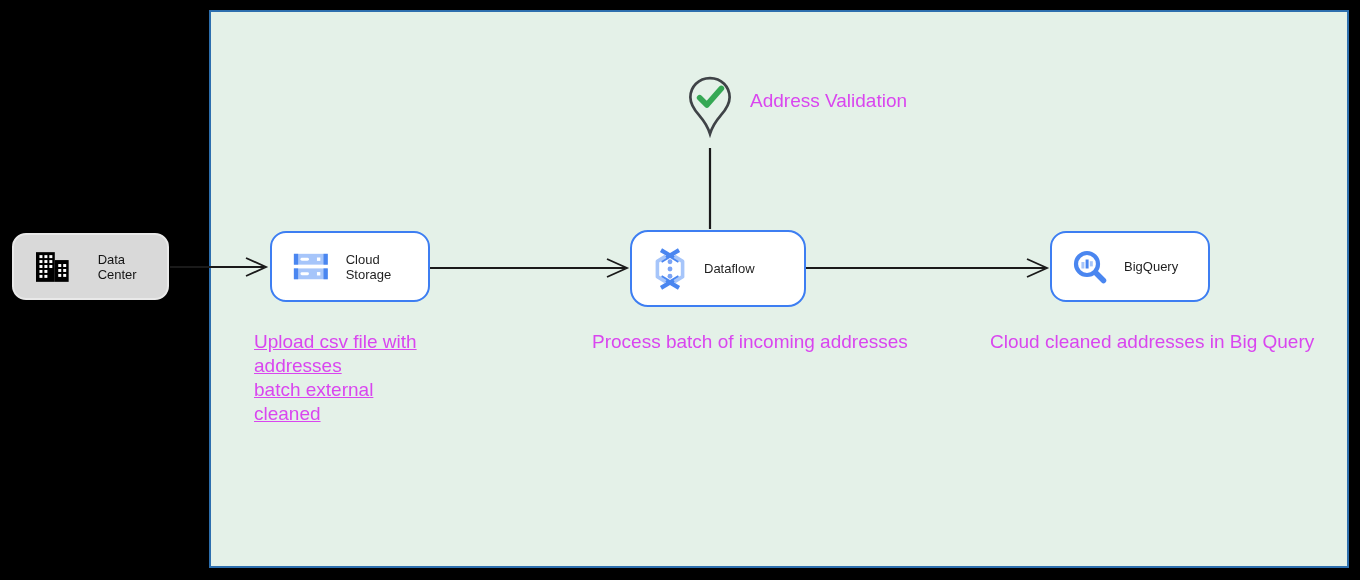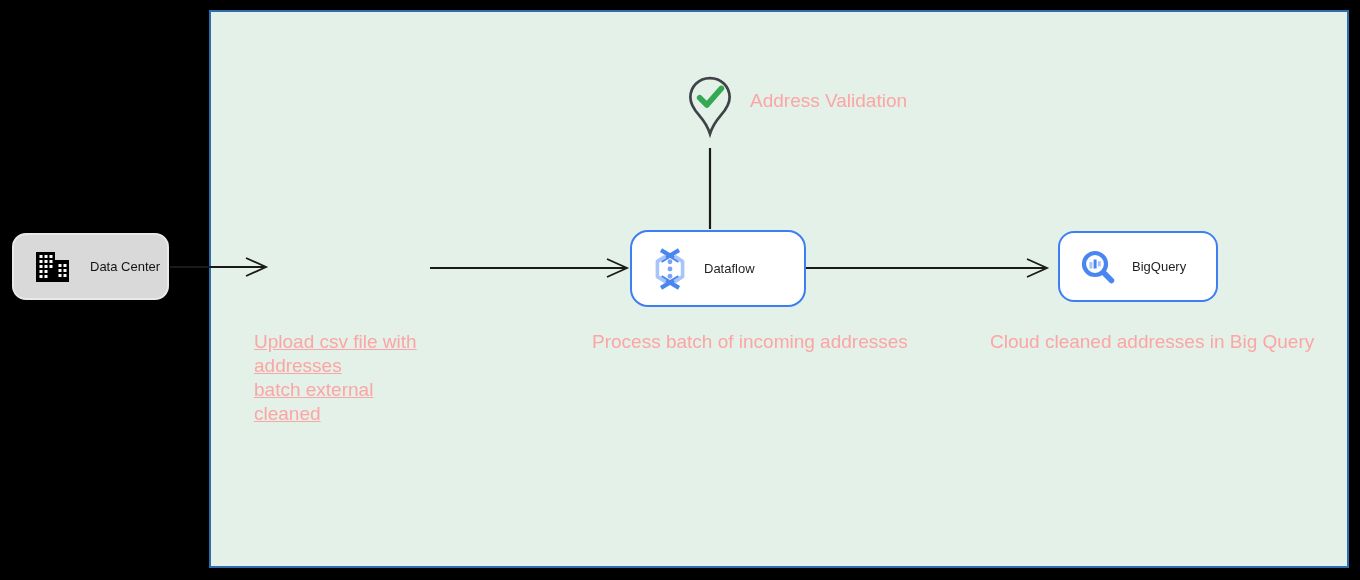--- a/index.html
+++ b/index.html
@@ -10,33 +10,33 @@
   .panel { position:absolute; left:209px; top:10px; width:1140px; height:558px;
            background:#e4f1e8; border:2px solid #2d6fae; z-index:0; }
 
   .edges { position:absolute; left:0; top:0; width:1360px; height:580px;
            z-index:1; pointer-events:none; }
 
   .node { position:absolute; display:flex; align-items:center; z-index:2; }
 
   .node-dc { left:12px; top:233px; width:157px; height:67px;
              background:#d9d9d9; border:2px solid #e9e9e9; border-radius:14px;
-             padding-left:22px; gap:20px; }
+             padding-left:22px; gap:28px; }
   .node-dc .lbl { font-size:13px; color:#141414; }
 
   .gcp { background:#ffffff; border:2.5px solid #3d7ef2; border-radius:16px;
          padding-left:20px; gap:16px; }
   .gcp .lbl { font-size:13px; color:#1f1f1f; }
   .node-cs { left:270px; top:231px; width:160px; height:71px; }
   .node-df { left:630px; top:230px; width:176px; height:77px; border-radius:18px; }
-  .node-bq { left:1050px; top:231px; width:160px; height:71px;margin-left:8px; }
+  .node-bq { left:1050px; top:231px; width:160px; height:71px; }
 
   .pin { position:absolute; left:687px; top:76px; z-index:2; }
 
-  .note { position:absolute; z-index:2; font-size:19px; line-height:24px; color:#fca5a5; }
+  .note { position:absolute; z-index:2; font-size:19px; line-height:24px; color:#d946ef; }
   .note-cs { left:254px; top:330px;text-decoration:underline; }
   .note-df { left:592px; top:330px; }
   .note-bq { left:990px; top:330px; }
   .note-av { left:750px; top:89px; font-size:19px; line-height:23px; }
 </style>
 </head>
 <body>
 
 <div class="stage">
 
@@ -86,20 +86,39 @@
           <rect x="27.5" y="12" width="3" height="3"></rect>
         <rect x="22.5" y="17" width="3" height="3"></rect>
           <rect x="27.5" y="17" width="3" height="3"></rect>
         <rect x="22.5" y="22" width="3" height="3"></rect>
           <rect x="27.5" y="22" width="3" height="3"></rect>
       </g>
     </svg>
     <span class="lbl">Data Center</span>
   </div>
 
+  <div class="node gcp node-cs">
+    <svg width="38" height="30" viewBox="0 0 40 30">
+      <g>
+        <rect x="2" y="1" width="36" height="11.5" fill="#a6c5fa"></rect>
+        <rect x="2" y="1" width="4.5" height="11.5" fill="#4a86f0"></rect>
+        <rect x="33.5" y="1" width="4.5" height="11.5" fill="#4a86f0"></rect>
+        <rect x="9" y="5.2" width="9" height="3.1" rx="1.5" fill="#fff"></rect>
+        <rect x="26.5" y="4.9" width="3.6" height="3.6" fill="#fff"></rect>
+      </g>
+      <g>
+        <rect x="2" y="16.5" width="36" height="11.5" fill="#a6c5fa"></rect>
+        <rect x="2" y="16.5" width="4.5" height="11.5" fill="#4a86f0"></rect>
+        <rect x="33.5" y="16.5" width="4.5" height="11.5" fill="#4a86f0"></rect>
+        <rect x="9" y="20.7" width="9" height="3.1" rx="1.5" fill="#fff"></rect>
+        <rect x="26.5" y="20.4" width="3.6" height="3.6" fill="#fff"></rect>
+      </g>
+    </svg>
+    <span class="lbl">Cloud Storage</span>
+  </div>
 
   <div class="node gcp node-df">
     <svg width="36" height="42" viewBox="0 0 40 44">
       <g stroke="#4a86f0" stroke-width="4.6" fill="none">
         <path d="M10 1 L30 13"></path>
           <path d="M30 1 L10 13"></path>
         <path d="M10 43 L30 31"></path>
           <path d="M30 43 L10 31"></path>
       </g>
       <g stroke="#a6c5fa" stroke-width="4" fill="none" stroke-linejoin="round">

